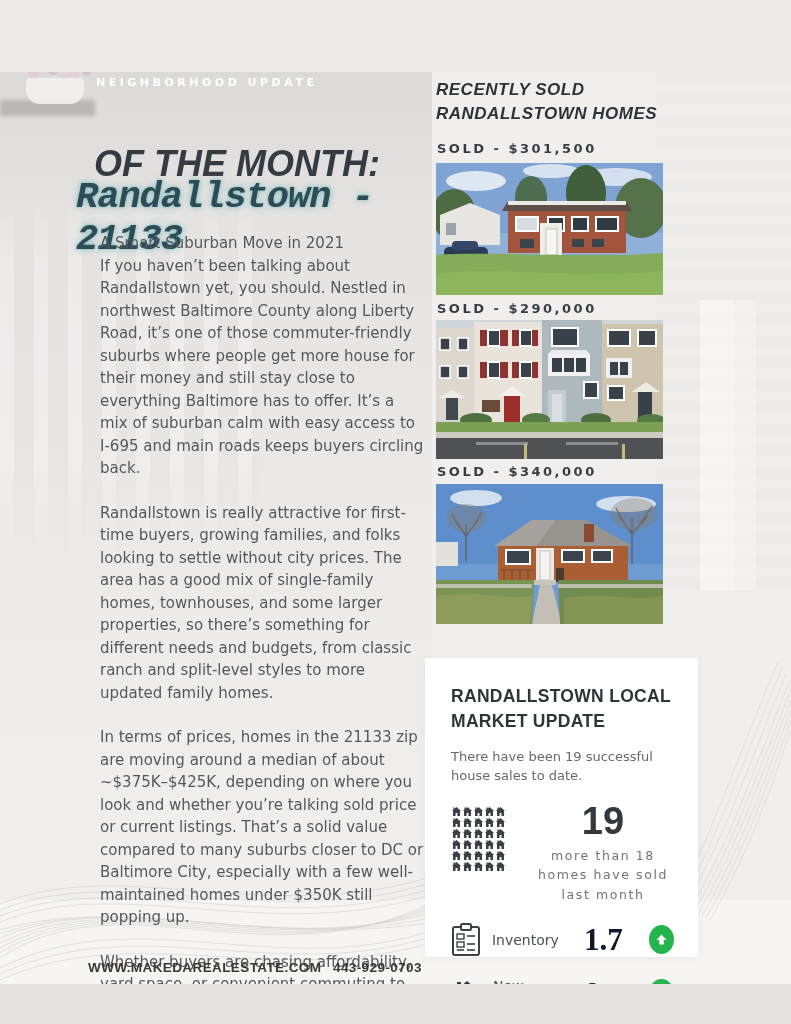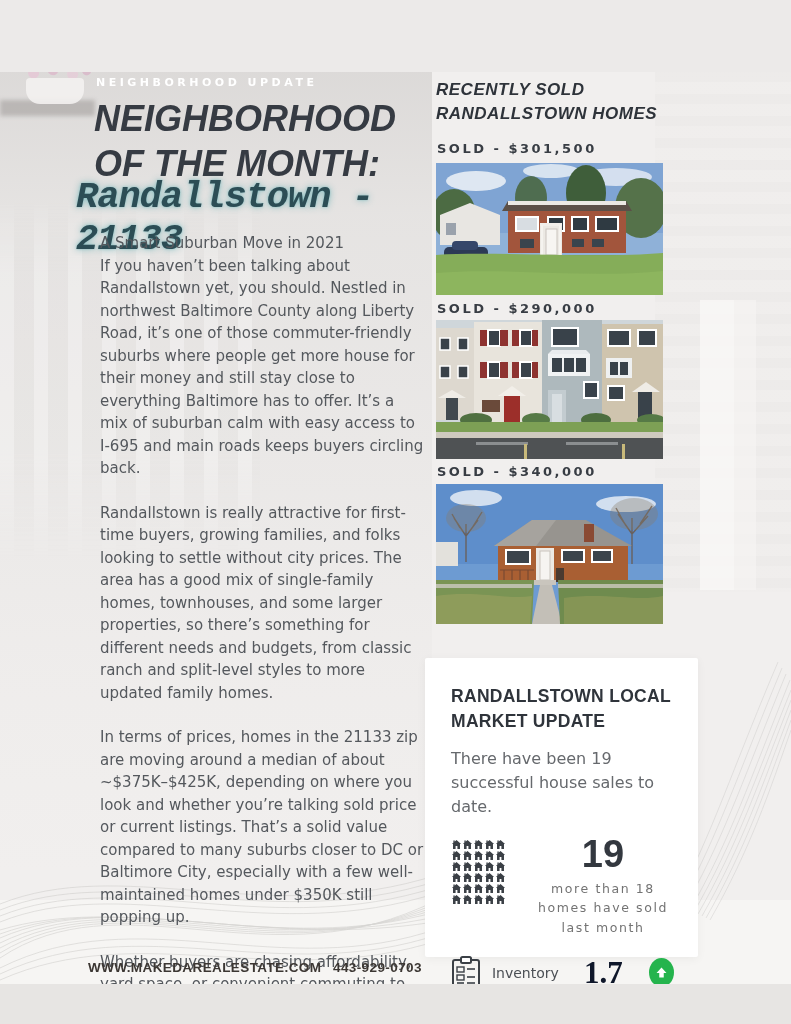--- a/index.html
+++ b/index.html
@@ -47,21 +47,21 @@
   .rs-heading{position:absolute;left:436px;top:78px;width:240px;font-family:"Liberation Sans",sans-serif;
     font-weight:800;font-style:italic;font-size:17px;line-height:1.4;color:#2e333a;letter-spacing:.5px;}
   .sold-label{position:absolute;left:437px;font-size:13px;font-weight:bold;letter-spacing:2.5px;color:#383d44;}
   .photo{position:absolute;left:436px;width:227px;overflow:hidden;background:#ddd;}
   .photo svg{display:block;}
 
   
   .card{position:absolute;left:425px;top:658px;width:273px;height:299px;background:#ffffff;
     border-radius:2px;box-shadow:0 2px 10px rgba(0,0,0,.05);box-sizing:border-box;padding:26px 24px 0 26px;}
   .card h2{margin:0;font-size:17.5px;line-height:1.45;font-weight:800;color:#2f343b;letter-spacing:.3px;font-family:"Liberation Sans",sans-serif;}
-  .card .subtitle{margin:12px 0 0 0;font-size:16px;line-height:1.5;color:#66696d;}
+  .card .subtitle{margin:12px 0 0 0;font-size:13px;line-height:1.5;color:#66696d;}
   .stat-main{display:flex;margin-top:16px;}
   .houses-grid{display:grid;grid-template-columns:repeat(5,11px);grid-auto-rows:11px;gap:0;width:55px;margin-top:4px;}
   .houses-grid svg{display:block;}
   .stat-main-right{margin-left:26px;text-align:center;}
   .stat-big{font-size:38px;font-weight:800;color:#33383f;line-height:1;font-family:"Liberation Sans",sans-serif;}
   .stat-caption{margin-top:6px;font-size:12.5px;line-height:1.55;letter-spacing:1.6px;color:#737373;}
   .stat-row{display:flex;align-items:center;margin-top:18px;}
   .stat-row .ricon{width:36px;display:flex;justify-content:center;}
   .stat-row .rlabel{font-size:14px;color:#4b4f54;margin-left:10px;width:84px;}
   .stat-row .rvalue{font-size:31px;font-weight:800;color:#0f172a;font-family:Liberation Serif, serif;margin-left:20px;width:62px;}
@@ -115,21 +115,21 @@
       <path d="M12,256 C52,186 72,126 101,50"></path>
       <path d="M16,258 C56,188 76,128 101,60"></path>
       <path d="M20,260 C60,190 80,130 101,70"></path>
       <path d="M0,238 C36,172 56,112 96,14"></path>
       <path d="M0,226 C32,164 52,104 92,8"></path>
       <path d="M0,214 C28,156 48,96 88,2"></path>
     </g>
   </svg>
 
   <div class="eyebrow">NEIGHBORHOOD UPDATE</div>
-  <div class="title"><span>NEIGHBORHOOD</span><br><span>OF THE MONTH:</span></div>
+  <div class="title"><br><span>OF THE MONTH:</span></div>
   <div class="script-title">Randallstown - 21133</div>
 
   <div class="article">
     <p class="lead">A Smart Suburban Move in 2021</p>
     <p>If you haven’t been talking about Randallstown yet, you should. Nestled in northwest Baltimore County along Liberty Road, it’s one of those commuter-friendly suburbs where people get more house for their money and still stay close to everything Baltimore has to offer. It’s a mix of suburban calm with easy access to I-695 and main roads keeps buyers circling back.</p>
     <p>Randallstown is really attractive for first-time buyers, growing families, and folks looking to settle without city prices. The area has a good mix of single-family homes, townhouses, and some larger properties, so there’s something for different needs and budgets, from classic ranch and split-level styles to more updated family homes.</p>
     <p>In terms of prices, homes in the 21133 zip are moving around a median of about ~$375K–$425K, depending on where you look and whether you’re talking sold price or current listings. That’s a solid value compared to many suburbs closer to DC or Baltimore City, especially with a few well-maintained homes under $350K still popping up.</p>
     <p>Whether buyers are chasing affordability, yard space, or convenient commuting to job centers in the region, Randallstown keeps climbing onto more buyers’ “must-see” lists this year.</p>
   </div>
 

